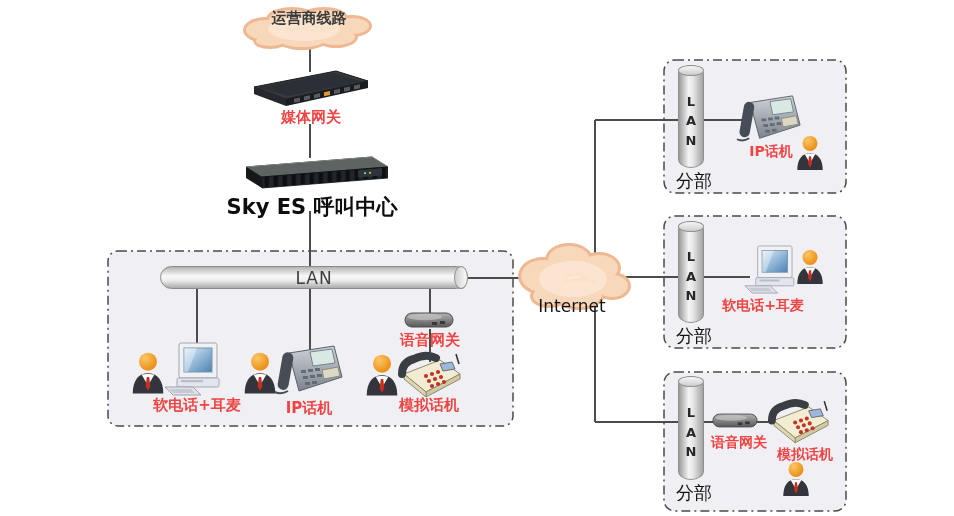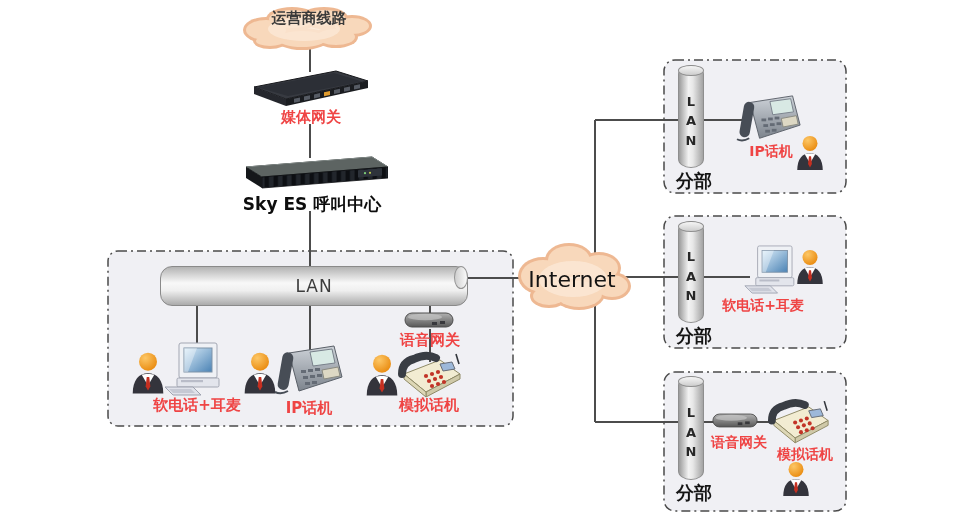--- a/index.html
+++ b/index.html
@@ -7,28 +7,28 @@
     position:relative; width:954px; height:516px; overflow:hidden;
     background:#ffffff;
     font-family:"DejaVu Sans","Liberation Sans",sans-serif;
   }
   .abs { position:absolute; }
   .lbl {
     position:absolute; white-space:nowrap; font-weight:bold;
     font-size:14px; color:#ef4444; transform:translateX(-50%);
   }
   .lbl.big { font-size:15px; }
-  .lbl.title { font-size:17px; color:#0d0d0d; }
-  .lbl.plain { font-weight:normal; font-size:22px; color:#141414; }
+  .lbl.title { font-size:21px; color:#0d0d0d; }
+  .lbl.plain { font-weight:normal; font-size:17px; color:#141414;margin-top:29px; }
   .branch-name {
-    position:absolute; font-weight:bold; font-size:18px; color:#141414; white-space:nowrap;
+    position:absolute; font-weight:normal; font-size:18px; color:#141414; white-space:nowrap;
   }
   
   .pill {
-    position:absolute; left:160px; top:266px; width:308px; height:40px;
+    position:absolute; left:160px; top:266px; width:308px; height:23px;
     border:1px solid #8a8a8a; border-radius:12px; box-sizing:border-box;
     background:linear-gradient(180deg,#b3b3b3,#f8f8f8 42%,#efefef 62%,#ababab);
     display:flex; align-items:center; justify-content:center;
   }
   .pill .cap {
     position:absolute; right:-1px; top:-1px; width:14px; height:23px;
     border-radius:50%; border:1px solid #949494; box-sizing:border-box;
     background:linear-gradient(90deg,#cfcfcf,#fafafa);
   }
   .pill .lan-text { font-size:17px; color:#3d3d3d; letter-spacing:1px; }

